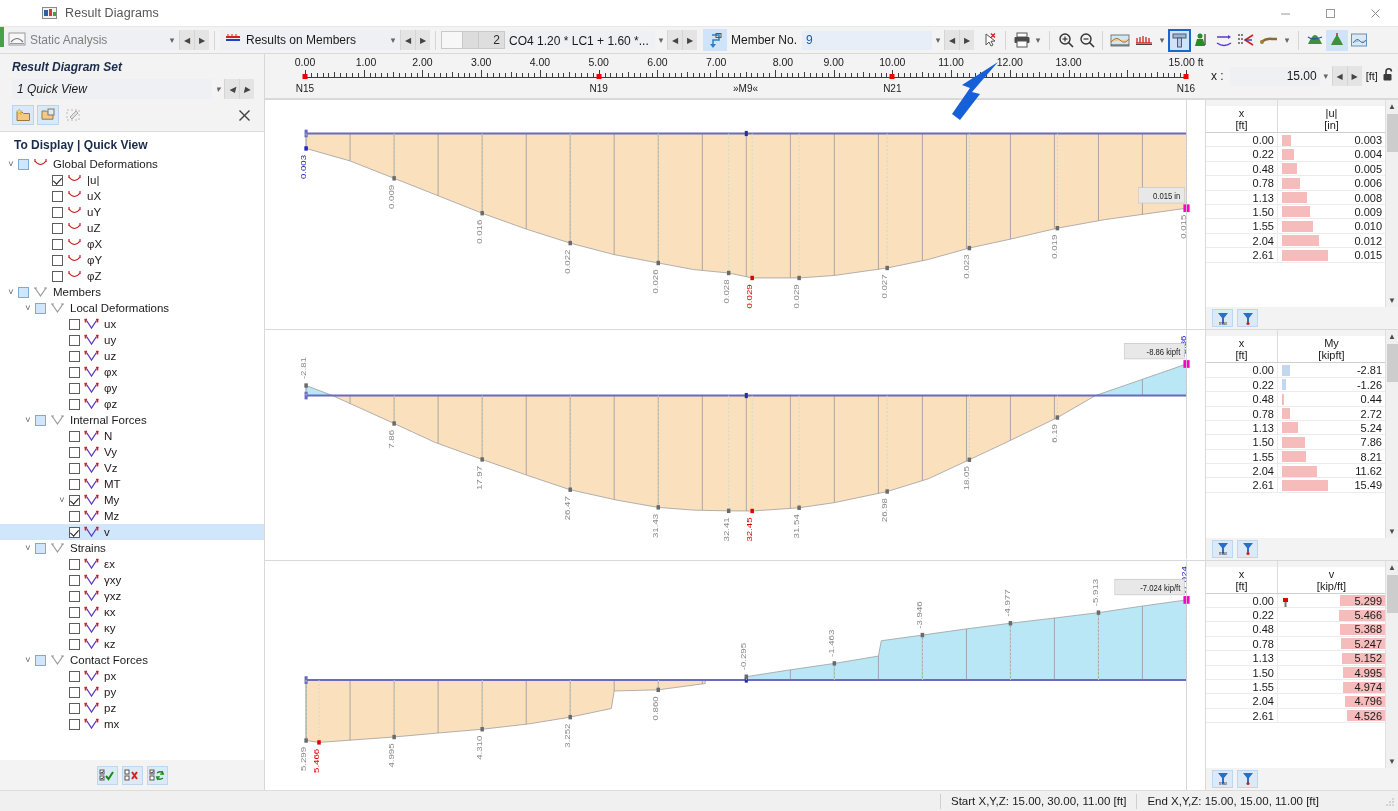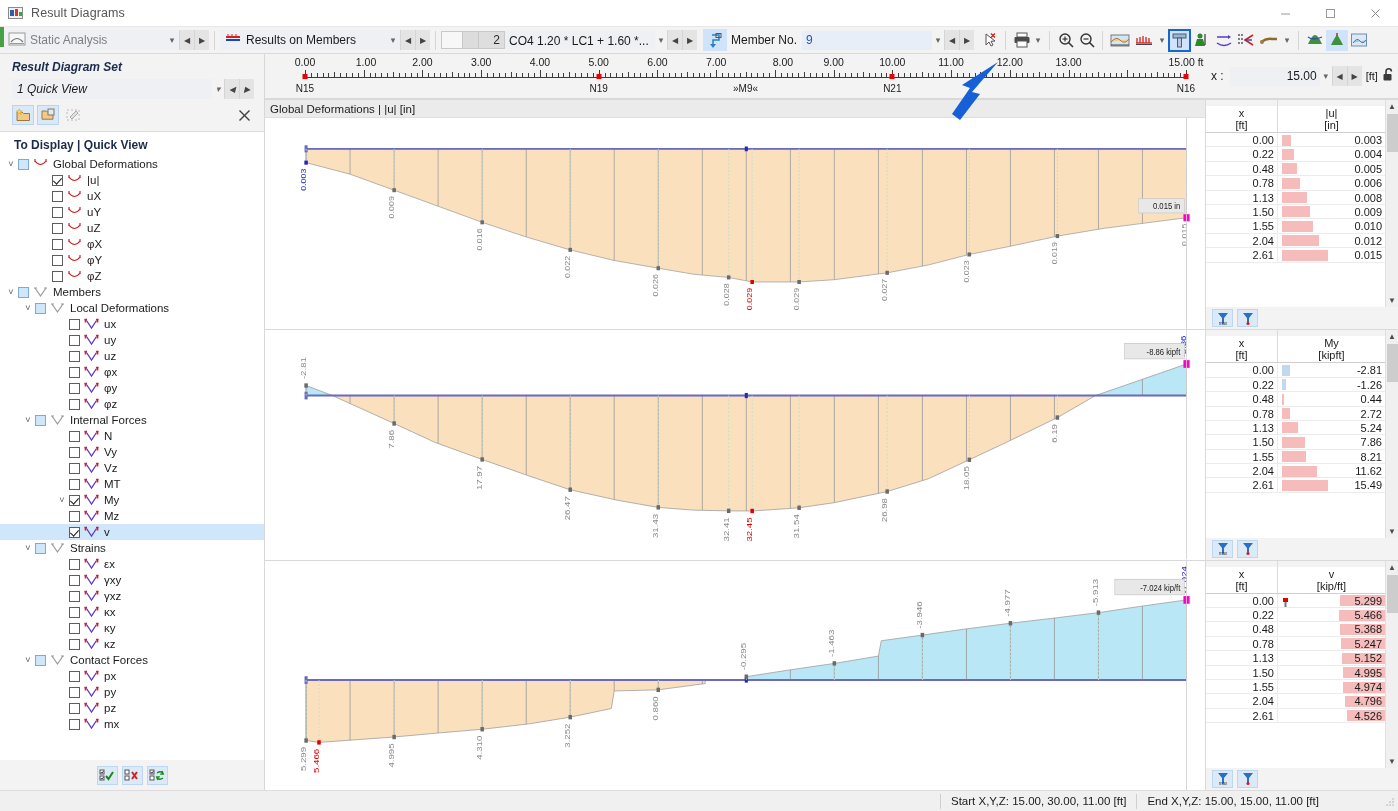--- a/index.html
+++ b/index.html
@@ -20,20 +20,21 @@
     flex-direction: column;
   }
 
   
   .titlebar {
     height: 27px; min-height: 27px;
     background: #ffffff;
     display: flex; align-items: center;
     border-bottom: 1px solid #e8e8e8;
     position: relative;
+    padding-left: 34px;
   }
   .titlebar .app-icon {
     margin-left: 8px; margin-right: 7px;
     width: 16px; height: 16px;
     position: relative;
     display: inline-block;
   }
   .app-icon .ic-base { position:absolute; left:0; top:2px; width:15px; height:12px; background:#f2f2f2; border:1px solid #8a8a8a; }
   .app-icon .ic-bar1 { position:absolute; left:2px; top:5px; width:4px; height:6px; background:#2b5fa8; }
   .app-icon .ic-bar2 { position:absolute; left:7px; top:4px; width:3px; height:7px; background:#d33; }
@@ -1013,21 +1014,20 @@
               <path d="M4 7 v-2.5 a2.7 2.7 0 0 1 5.4 0" fill="none" stroke="#3a3a3a" stroke-width="1.6"></path>
               <rect x="1.5" y="7" width="8" height="6.5" rx="1" fill="#3a3a3a"></rect>
             </svg>
           </span>
         </div>
       </div>
 
       <div class="panes" id="panes">
           <div class="pane">
             <div class="pane-graph">
-              <div class="pane-title">Global Deformations | |u| [in]</div>
               <div class="pane-canvas">
                 <svg viewBox="0 0 915 178" preserveAspectRatio="none">
                   <path d="M 40.0 26.0 L 40.0 37.6 L 82.8 47.3 L 125.7 60.8 L 168.5 74.3 L 211.4 87.9 L 254.3 100.2 L 297.1 111.1 L 339.9 120.0 L 382.8 126.5 L 417.1 131.6 L 451.4 134.3 L 474.2 138.1 L 519.9 138.1 L 554.2 136.2 L 605.6 130.4 L 645.6 123.8 L 685.6 114.9 L 725.6 108.0 L 771.3 99.5 L 817.0 92.9 L 897.0 84.0 L 897.0 26.0 Z" fill="#fbe0bd" stroke="#a0a0a0" stroke-width="0.7"></path>
                   <line x1="40.0" y1="26.0" x2="40.0" y2="37.6" stroke="#9a9a9a" stroke-width="0.7"></line>
                   <line x1="82.8" y1="26.0" x2="82.8" y2="47.3" stroke="#9a9a9a" stroke-width="0.7"></line>
                   <line x1="125.7" y1="26.0" x2="125.7" y2="60.8" stroke="#9a9a9a" stroke-width="0.7"></line>
                   <line x1="168.5" y1="26.0" x2="168.5" y2="74.3" stroke="#9a9a9a" stroke-width="0.7"></line>
                   <line x1="211.4" y1="26.0" x2="211.4" y2="87.9" stroke="#9a9a9a" stroke-width="0.7"></line>
                   <line x1="254.3" y1="26.0" x2="254.3" y2="100.2" stroke="#9a9a9a" stroke-width="0.7"></line>
                   <line x1="297.1" y1="26.0" x2="297.1" y2="111.1" stroke="#9a9a9a" stroke-width="0.7"></line>

